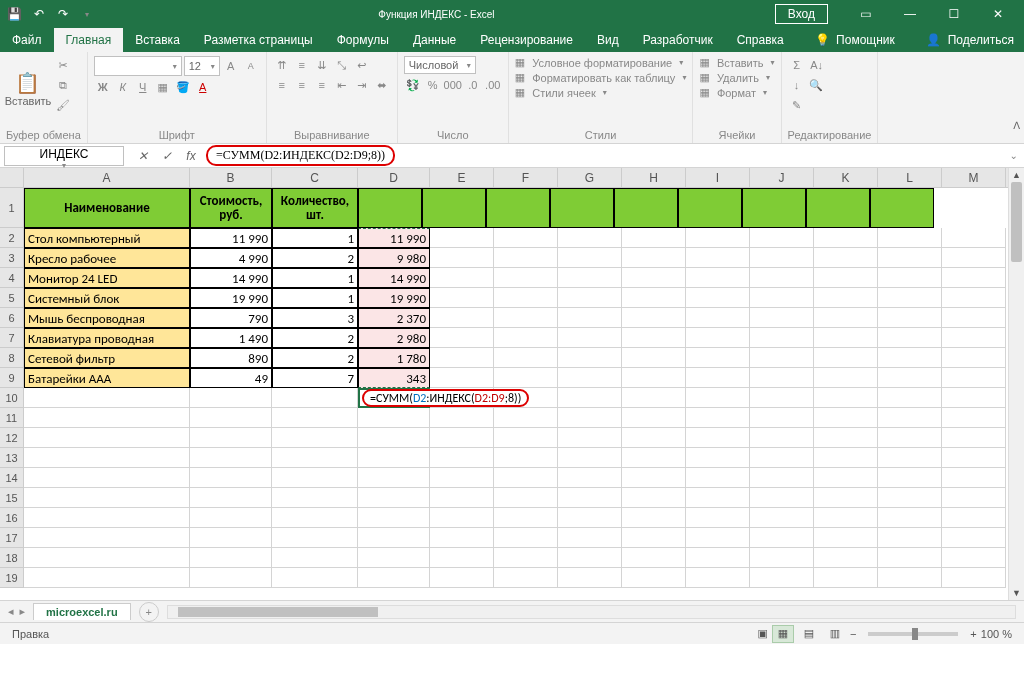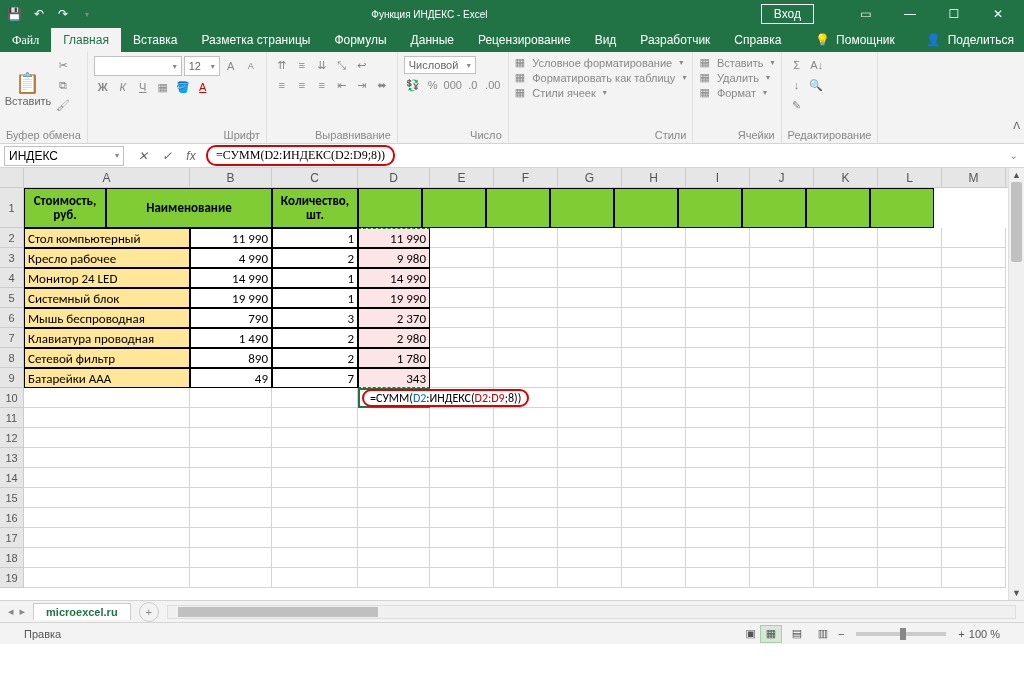--- a/index.html
+++ b/index.html
@@ -4,49 +4,49 @@
 <style>
 * { margin: 0; padding: 0; box-sizing: border-box; }
 body { font-family: 'Segoe UI', Arial, sans-serif; font-size: 12px; background: #fff; overflow: hidden; width: 1024px; height: 681px; position: relative; }
 
 
 .titlebar { background: #217346; color: #fff; height: 28px; display: flex; align-items: center; padding: 0 4px; }
 .titlebar .qat { display: flex; gap: 2px; }
 .titlebar .qat-btn { width: 22px; height: 22px; display: flex; align-items: center; justify-content: center; color: #fff; }
 .titlebar .title-center { flex: 1; text-align: center; font-size: 10px; }
 .titlebar .win-btns { display: flex; align-items: center; gap: 0; }
-.titlebar .login-btn { border: 1px solid #fff; padding: 2px 12px; margin-right: 30px; font-size: 12px; }
+.titlebar .login-btn { border: 1px solid #fff; padding: 2px 12px; margin-right: 16px; font-size: 12px; }
 .titlebar .win-btn { width: 44px; height: 28px; display: flex; align-items: center; justify-content: center; }
 
 
 .tabbar { background: #217346; display: flex; height: 24px; align-items: stretch; color: #fff; font-size: 12px; }
 .tab { padding: 0 12px; display: flex; align-items: center; cursor: pointer; }
 .tab.active { background: #f3f3f3; color: #217346; }
-.tab.file { color: #fff; font-family: Liberation Serif, serif; }
+.tab.file { color: #fff; }
 .tabbar .spacer { flex: 1; }
 .tabbar .right { display: flex; align-items: center; padding-right: 10px; gap: 6px; }
 
 
 .ribbon { background: #f3f3f3; border-bottom: 1px solid #d4d4d4; height: 92px; display: flex; font-size: 11px; color: #666; }
 .group { border-right: 1px solid #e0e0e0; padding: 4px 6px 0 6px; display: flex; flex-direction: column; justify-content: space-between; }
-.group-label { text-align: right; font-size: 11px; color: #888; padding: 2px 0; }
+.group-label { text-align: center; font-size: 11px; color: #888; padding: 2px 0; }
 .group-body { flex: 1; display: flex; align-items: flex-start; gap: 4px; }
 .big-btn { display: flex; flex-direction: column; align-items: center; justify-content: center; width: 44px; height: 66px; }
 .icon-stack { display: flex; flex-direction: column; gap: 2px; }
 .small-icon { width: 18px; height: 18px; display: flex; align-items: center; justify-content: center; color: #888; }
 .font-name { border: 1px solid #c0c0c0; background: #fff; padding: 1px 4px; width: 88px; height: 20px; font-size: 11px; display: flex; align-items: center; justify-content: space-between; }
 .font-size { border: 1px solid #c0c0c0; background: #fff; padding: 1px 4px; width: 36px; height: 20px; font-size: 11px; display: flex; align-items: center; justify-content: space-between; }
 .row { display: flex; gap: 2px; align-items: center; }
 .col { display: flex; flex-direction: column; gap: 2px; }
 .drop { font-size: 8px; color: #888; }
 .collapse-btn { position: absolute; right: 4px; top: 120px; font-size: 10px; color: #666; }
 
 
 .namebox-row { display: flex; align-items: center; height: 24px; border-bottom: 1px solid #d4d4d4; background: #fff; }
-.namebox { border: 1px solid #c0c0c0; width: 120px; height: 20px; margin: 16px 4px; display: flex; align-items: center; justify-content: space-between; padding: 0 4px; font-size: 12px; }
+.namebox { border: 1px solid #c0c0c0; width: 120px; height: 20px; margin: 16px 4px; display: flex; align-items: center; justify-content: space-between; padding: 0 4px; font-size: 12px; flex-direction: column; }
 .fx-btns { display: flex; align-items: center; gap: 6px; padding: 0 6px; color: #666; }
 .fx-btn { width: 18px; height: 18px; display: flex; align-items: center; justify-content: center; font-style: italic; }
 .formula-wrap { flex: 1; position: relative; height: 20px; display: flex; align-items: center; }
 .formula-display { border: 2px solid #d00; border-radius: 10px; padding: 1px 8px; font-size: 12px; font-family: 'Segoe UI'; display: inline-block; }
 .formula-expand { position: absolute; right: 6px; font-size: 10px; color: #888; }
 
 
 .grid-wrap { position: relative; overflow: hidden; height: 432px; background: #fff; }
 .col-headers { display: flex; height: 20px; background: #e6e6e6; border-bottom: 1px solid #ccc; }
 .rowhead-spacer { width: 24px; border-right: 1px solid #ccc; background: #e6e6e6; }
@@ -82,21 +82,21 @@
 
 
 .sheettabs { height: 22px; background: #f3f3f3; border-top: 1px solid #d4d4d4; display: flex; align-items: center; font-size: 11px; }
 .nav-arrows { display: flex; padding: 0 8px; gap: 6px; color: #888; }
 .sheet-tab { background: #fff; border: 1px solid #ccc; border-bottom: none; padding: 2px 12px; color: #217346; font-weight: bold; }
 .add-sheet { width: 20px; height: 20px; border: 1px solid #ccc; border-radius: 10px; display: flex; align-items: center; justify-content: center; margin-left: 8px; color: #888; }
 .hscroll { flex: 1; margin: 0 8px; height: 14px; background: #f0f0f0; position: relative; border: 1px solid #ddd; }
 .hscroll .thumb { position: absolute; left: 10px; width: 200px; top: 1px; bottom: 1px; background: #c0c0c0; }
 
 
-.statusbar { height: 22px; background: #f3f3f3; border-top: 1px solid #d4d4d4; display: flex; align-items: center; font-size: 11px; color: #555; padding: 0 24px; justify-content: space-between; }
+.statusbar { height: 22px; background: #f3f3f3; border-top: 1px solid #d4d4d4; display: flex; align-items: center; font-size: 11px; color: #555; padding: 0 12px; justify-content: space-between; }
 .statusbar .views { display: flex; gap: 4px; align-items: center; }
 .statusbar .view-btn { width: 22px; height: 18px; display: flex; align-items: center; justify-content: center; border: 1px solid transparent; }
 .statusbar .view-btn.active { background: #d8e8d8; border-color: #aaccaa; }
 .zoom-slider { width: 90px; height: 4px; background: #ccc; position: relative; margin: 0 8px; }
 .zoom-slider .tick { position: absolute; left: 50%; top: -3px; width: 1px; height: 10px; background: #888; }
 .zoom-slider .handle { position: absolute; left: 48%; top: -4px; width: 6px; height: 12px; background: #888; }
 
 .styles-text { font-size: 11px; color: #888; text-align: left; white-space: nowrap; }
 .number-combo { border: 1px solid #c0c0c0; background: #fff; padding: 0 4px; height: 18px; width: 72px; display: flex; align-items: center; justify-content: space-between; font-size: 11px; }
 </style>
@@ -298,25 +298,25 @@
     <div class="colh cI">I</div>
     <div class="colh cJ">J</div>
     <div class="colh cK">K</div>
     <div class="colh cL">L</div>
     <div class="colh cM">M</div>
   </div>
 
   <div id="rows-container">
       <div class="row-line header-row">
   <div class="rowh">1</div>
+  <div class="cell cA">
+          <div class="wrap">Наименование</div>
+        </div>
   <div class="cell cB">
           <div class="wrap">Стоимость, руб.</div>
-        </div>
-  <div class="cell cA">
-          <div class="wrap">Наименование</div>
         </div>
   <div class="cell cC">
           <div class="wrap">Количество, шт.</div>
         </div>
   <div class="cell cE"></div>
         <div class="cell cF"></div>
         <div class="cell cG"></div>
         <div class="cell cH"></div>
         <div class="cell cI"></div>
         <div class="cell cJ"></div>

